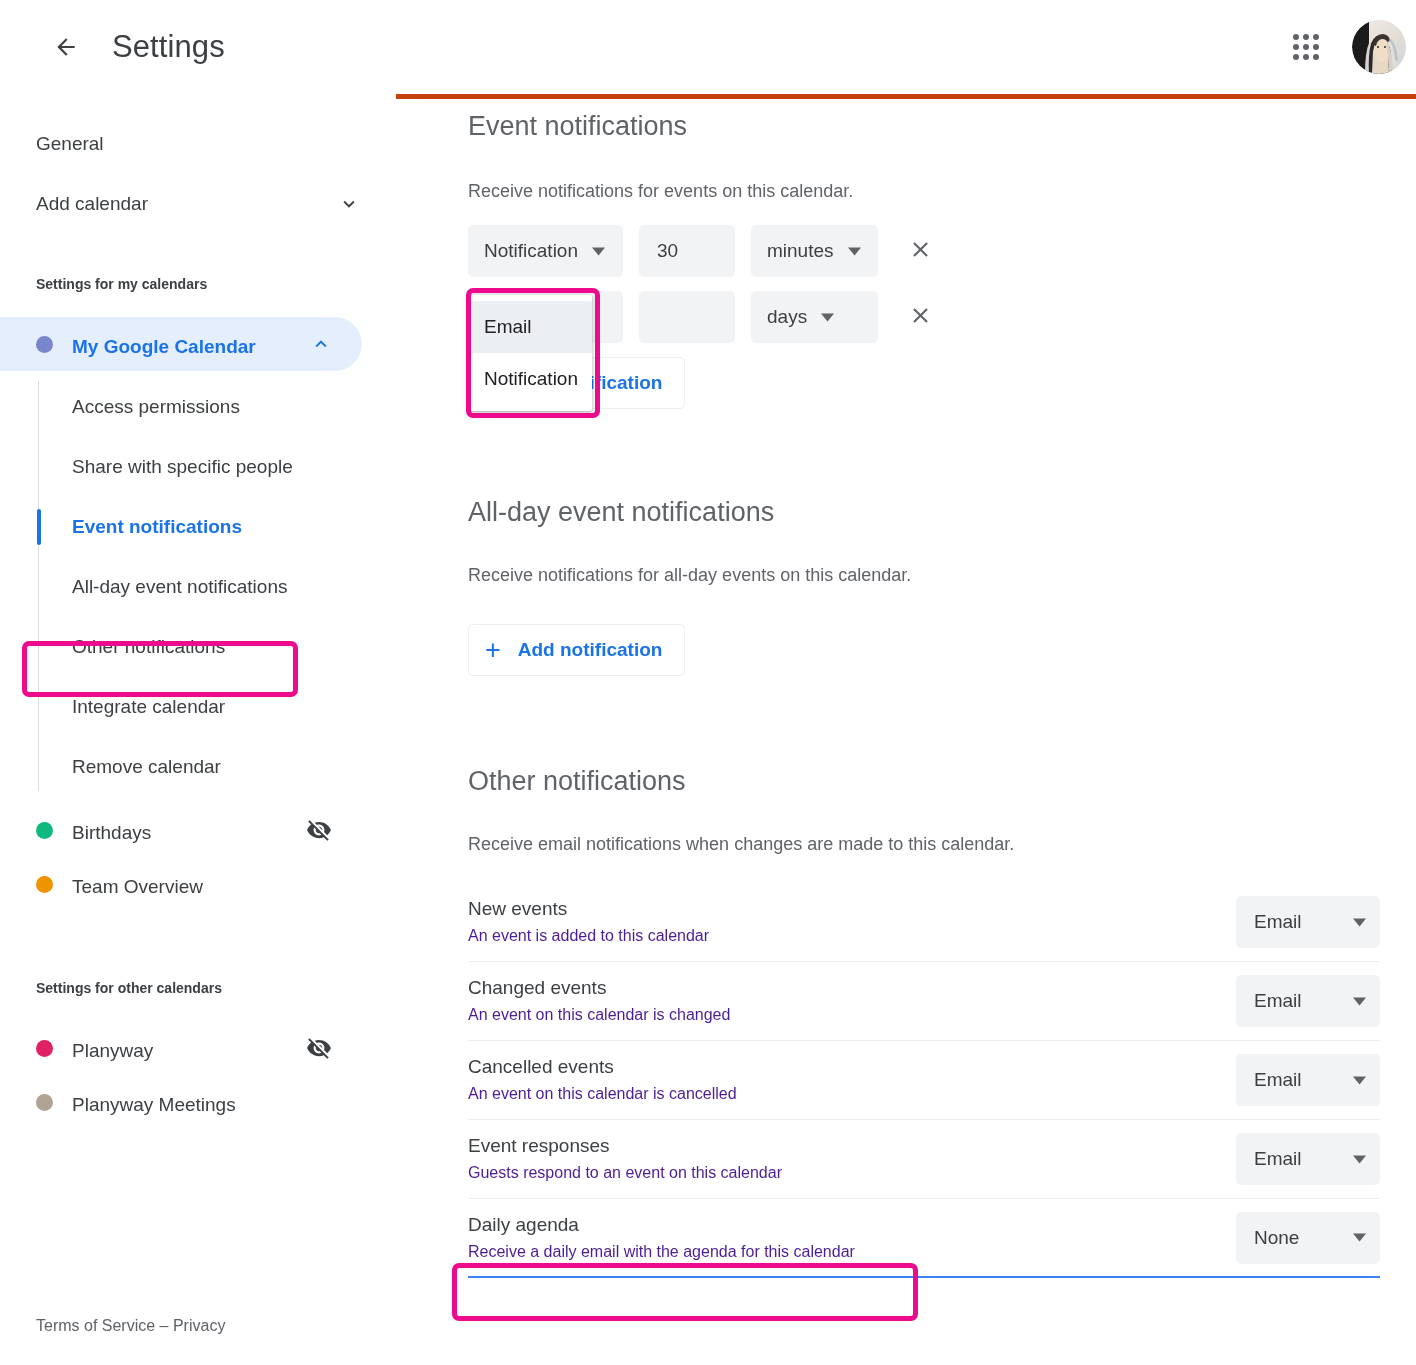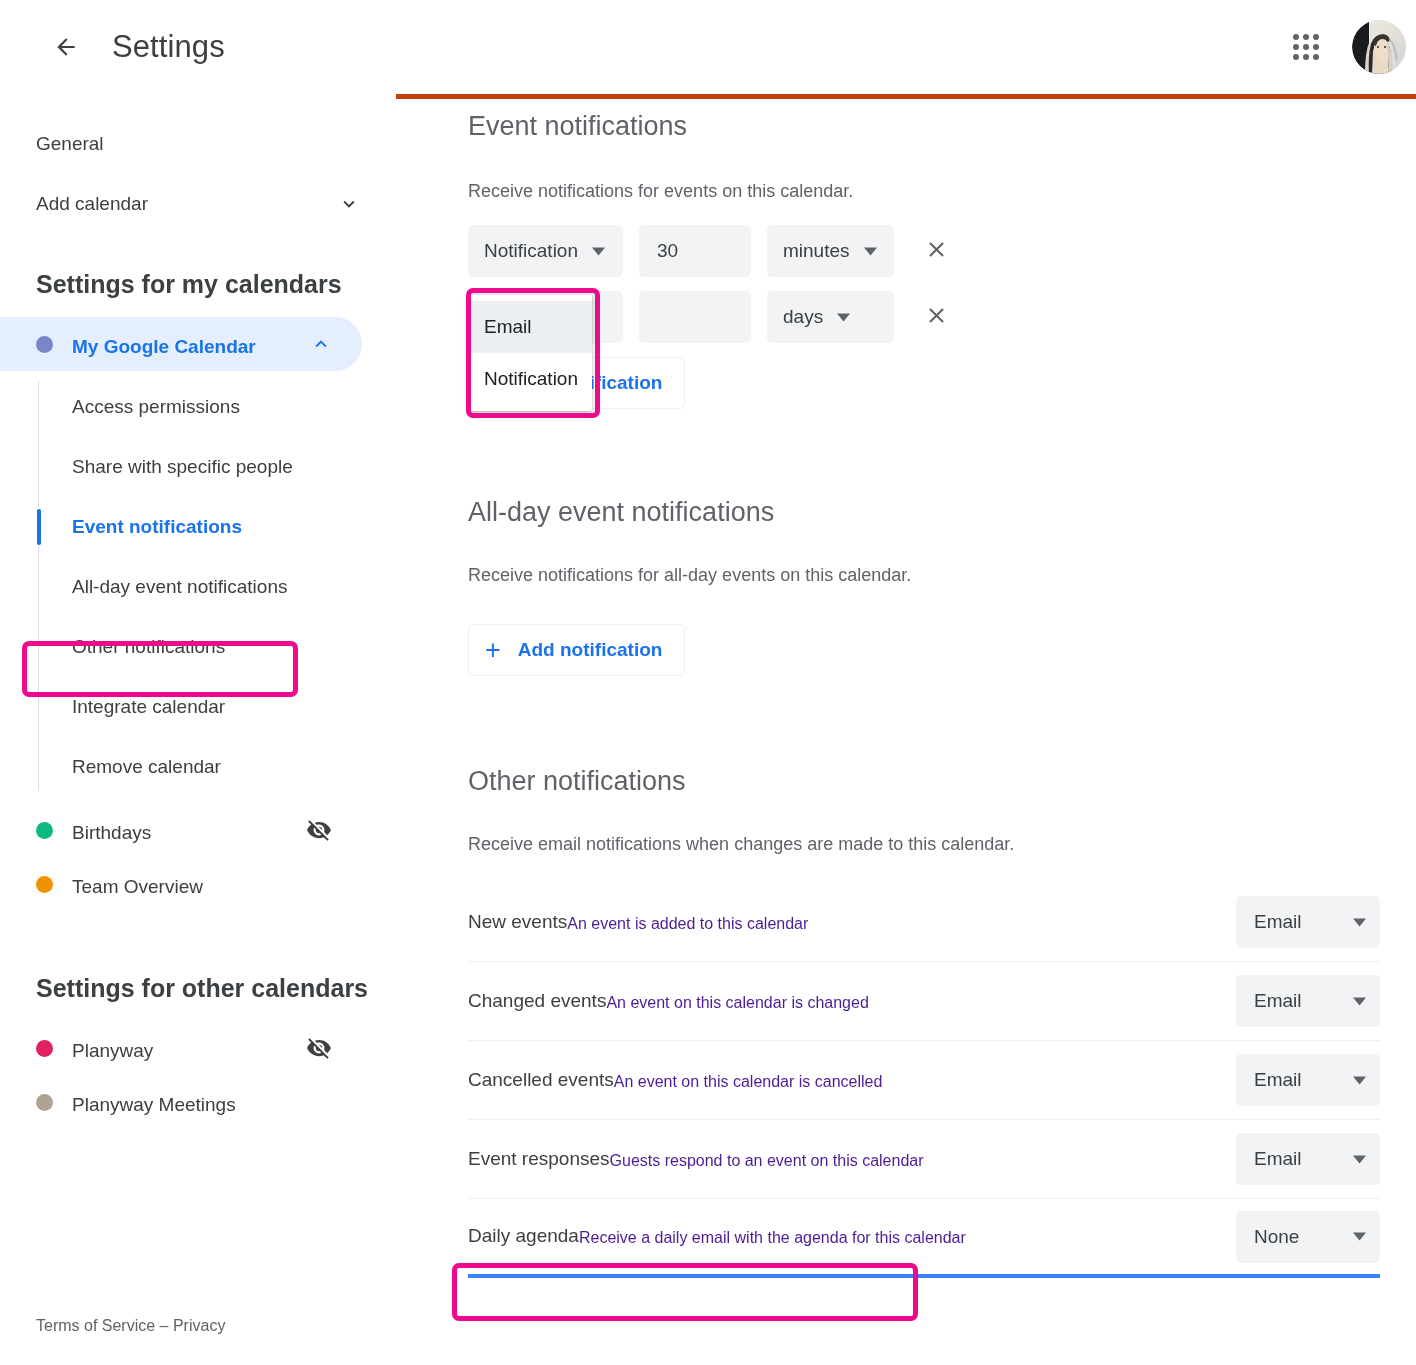--- a/index.html
+++ b/index.html
@@ -82,21 +82,21 @@
     height: 60px;
     display: flex; align-items: center;
     padding-left: 36px; padding-right: 36px;
     font-size: 19px; color: #3c4043;
     cursor: pointer;
   }
   .nav-top-item .chev {
     margin-left: auto; display:flex; align-items:center;
   }
   .section-header {
-    font-size: 25px;
+    font-size: 14px;
     color: #3c4043;
     font-weight: 700;
     padding-left: 36px;
     margin-top: 35px;
     margin-bottom: 18px;
     height: 30px;
     display: flex; align-items: center; text-align: right;
   }
   .cal-item {
     height: 54px;
@@ -201,21 +201,21 @@
     padding: 0 16px;
     font-size: 19px;
     color: #3c4043;
     cursor: pointer;
     border: none;
     font-family: inherit;
   }
   .chip .caret { margin-left: 14px; display:flex; }
   .chip-type { min-width: 155px; }
   .chip-num {
-    width: 112px;
+    width: 96px;
     justify-content: flex-start;
     padding-left: 18px;
   }
   .chip-unit { min-width: 127px; }
   .x-btn {
     width: 44px; height: 44px;
     display: flex; align-items: center; justify-content: center;
     cursor: pointer;
     border-radius: 50%;
     margin-left: 4px;
@@ -271,22 +271,22 @@
     padding-left: 72px;
     padding-right: 36px;
   }
   .orow {
     display: flex;
     align-items: center;
     border-bottom: 1px solid #eceff1;
     height: 79px;
     position: relative;
   }
-  .orow:last-child { border-bottom: 4px solid #3b82f6; }
-  .orow-text { display: flex; flex-direction: row; justify-content: center; }
+  .orow:last-child { border-bottom: 2px solid #3b82f6; }
+  .orow-text { display: flex; flex-direction: column; justify-content: center; }
   .orow-title { font-size: 19px; color: #3c4043; line-height: 1.3; }
   .orow-sub { font-size: 16px; color: #4c1d95; line-height: 1.35; margin-top: 3px; }
   .orow-select {
     margin-left: auto;
     background: #f1f3f4;
     border-radius: 5px;
     width: 144px; height: 52px;
     display: flex; align-items: center;
     padding: 0 14px 0 18px;
     font-size: 19px;

